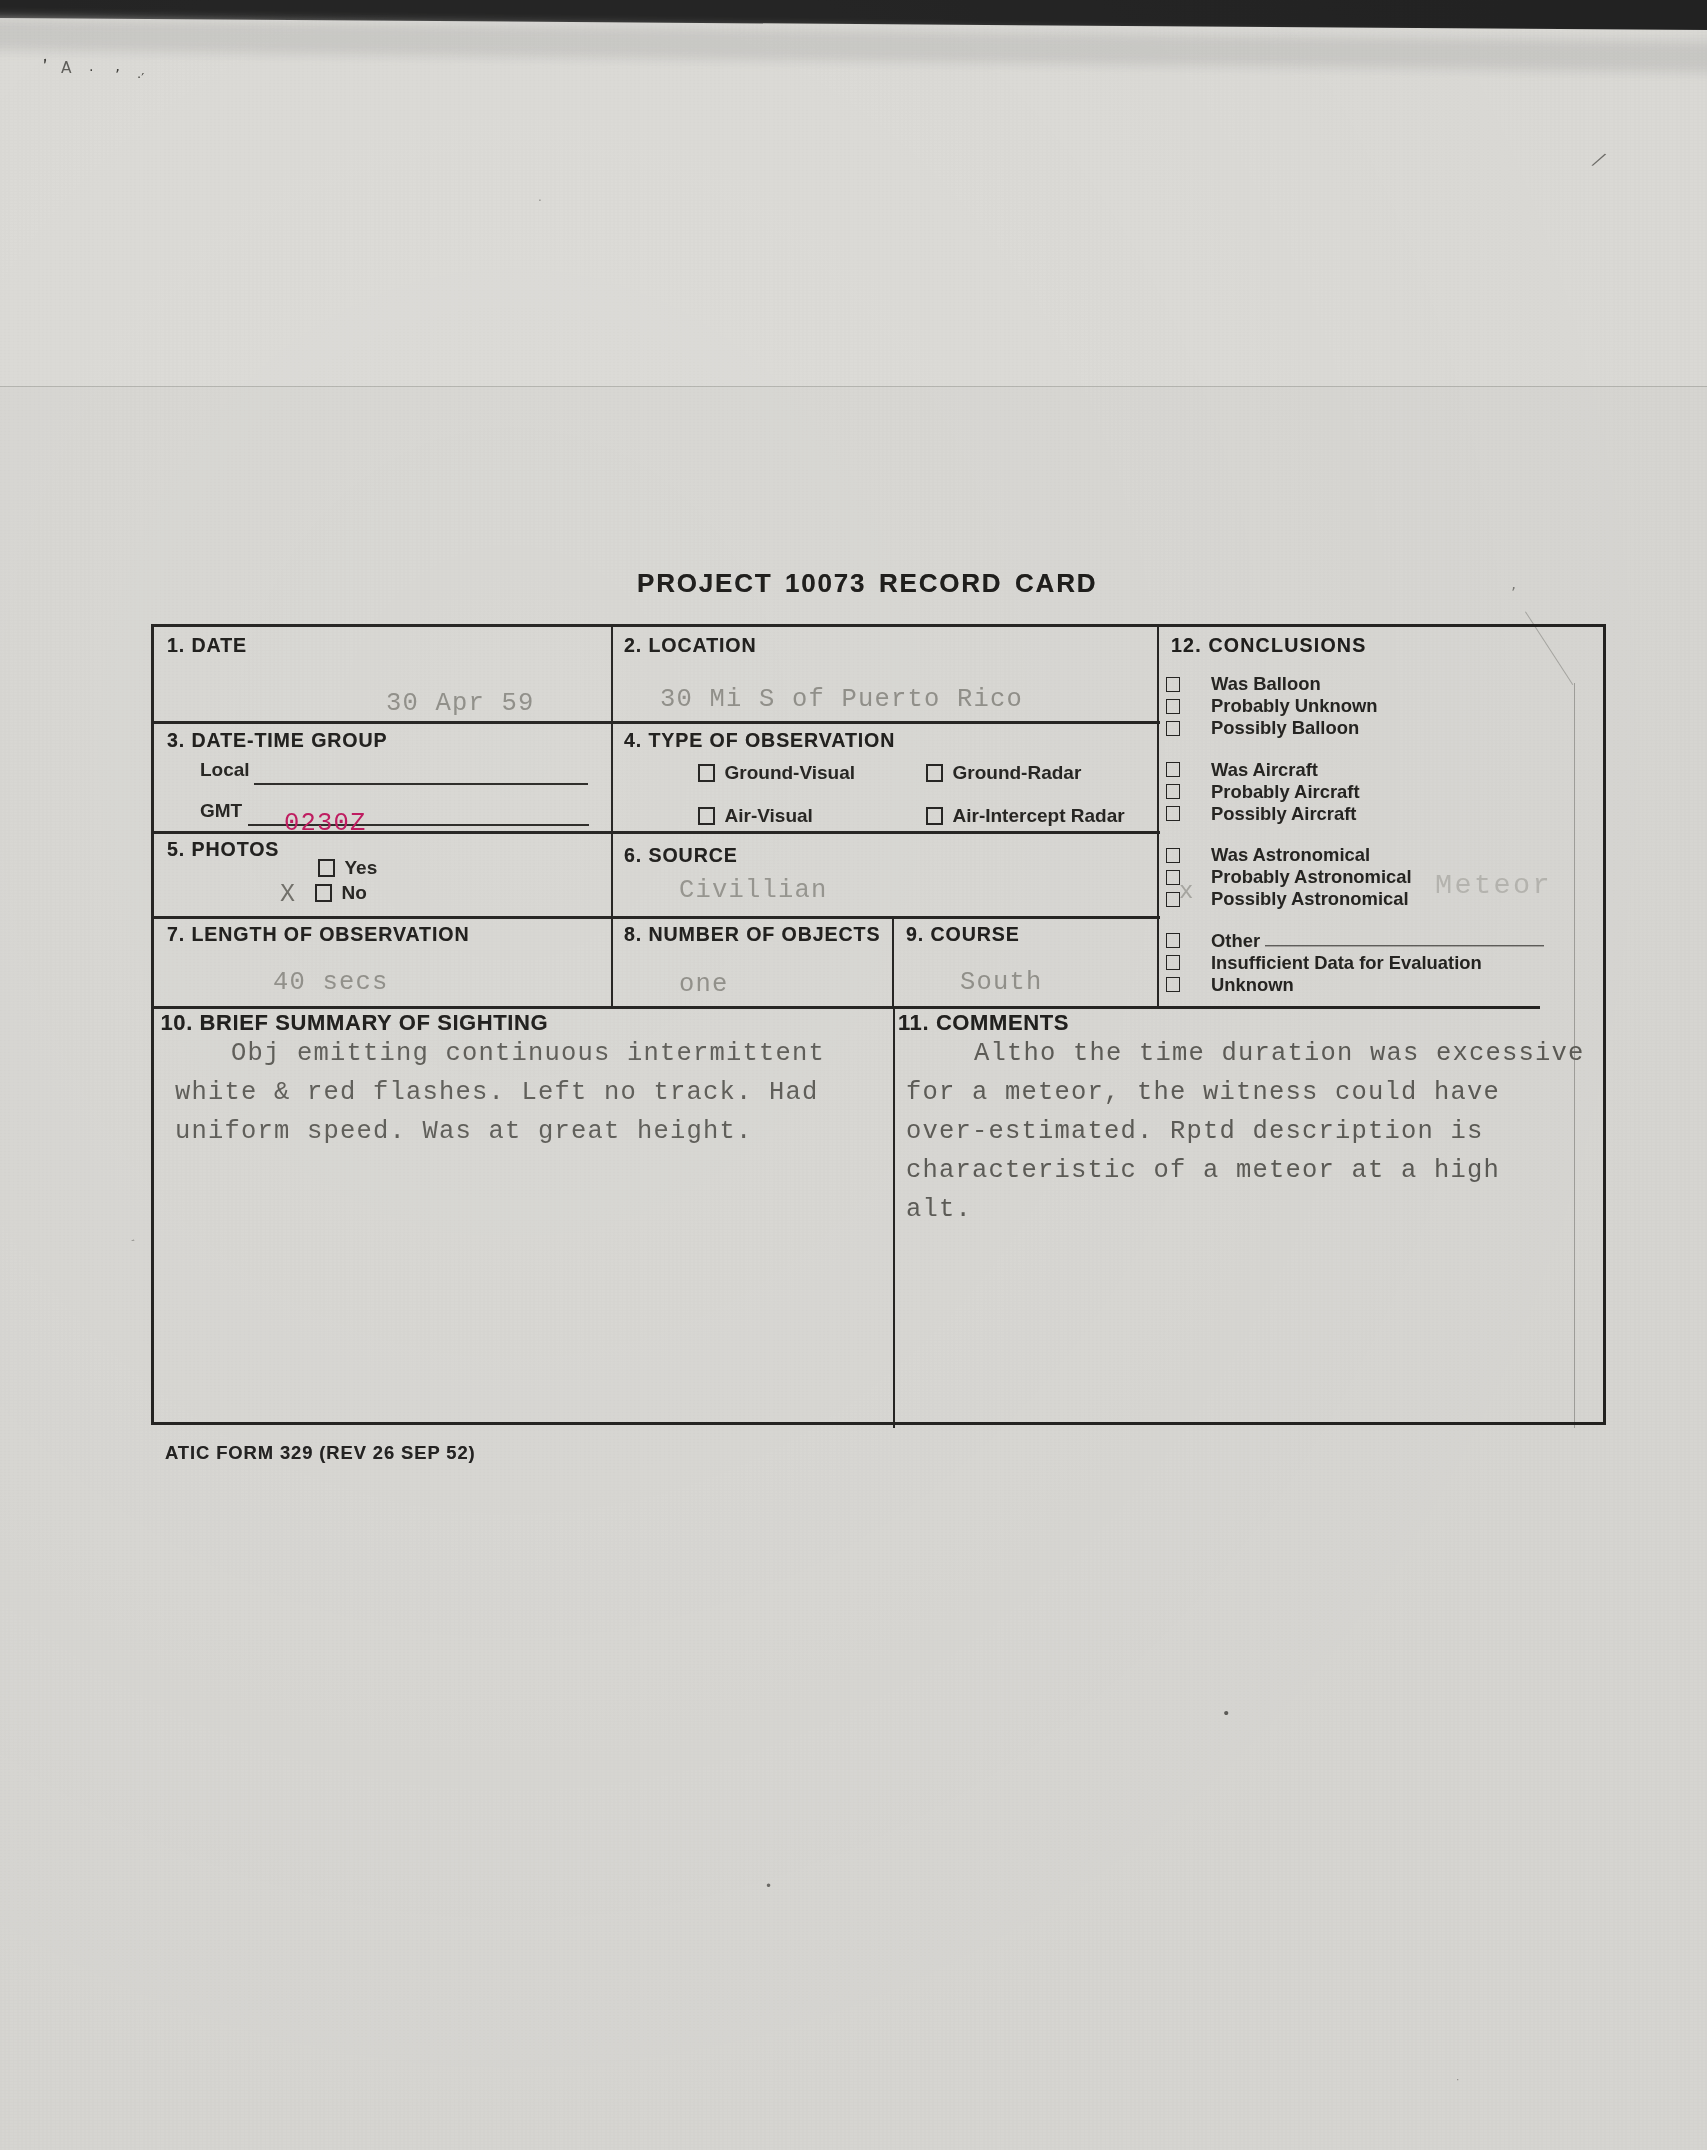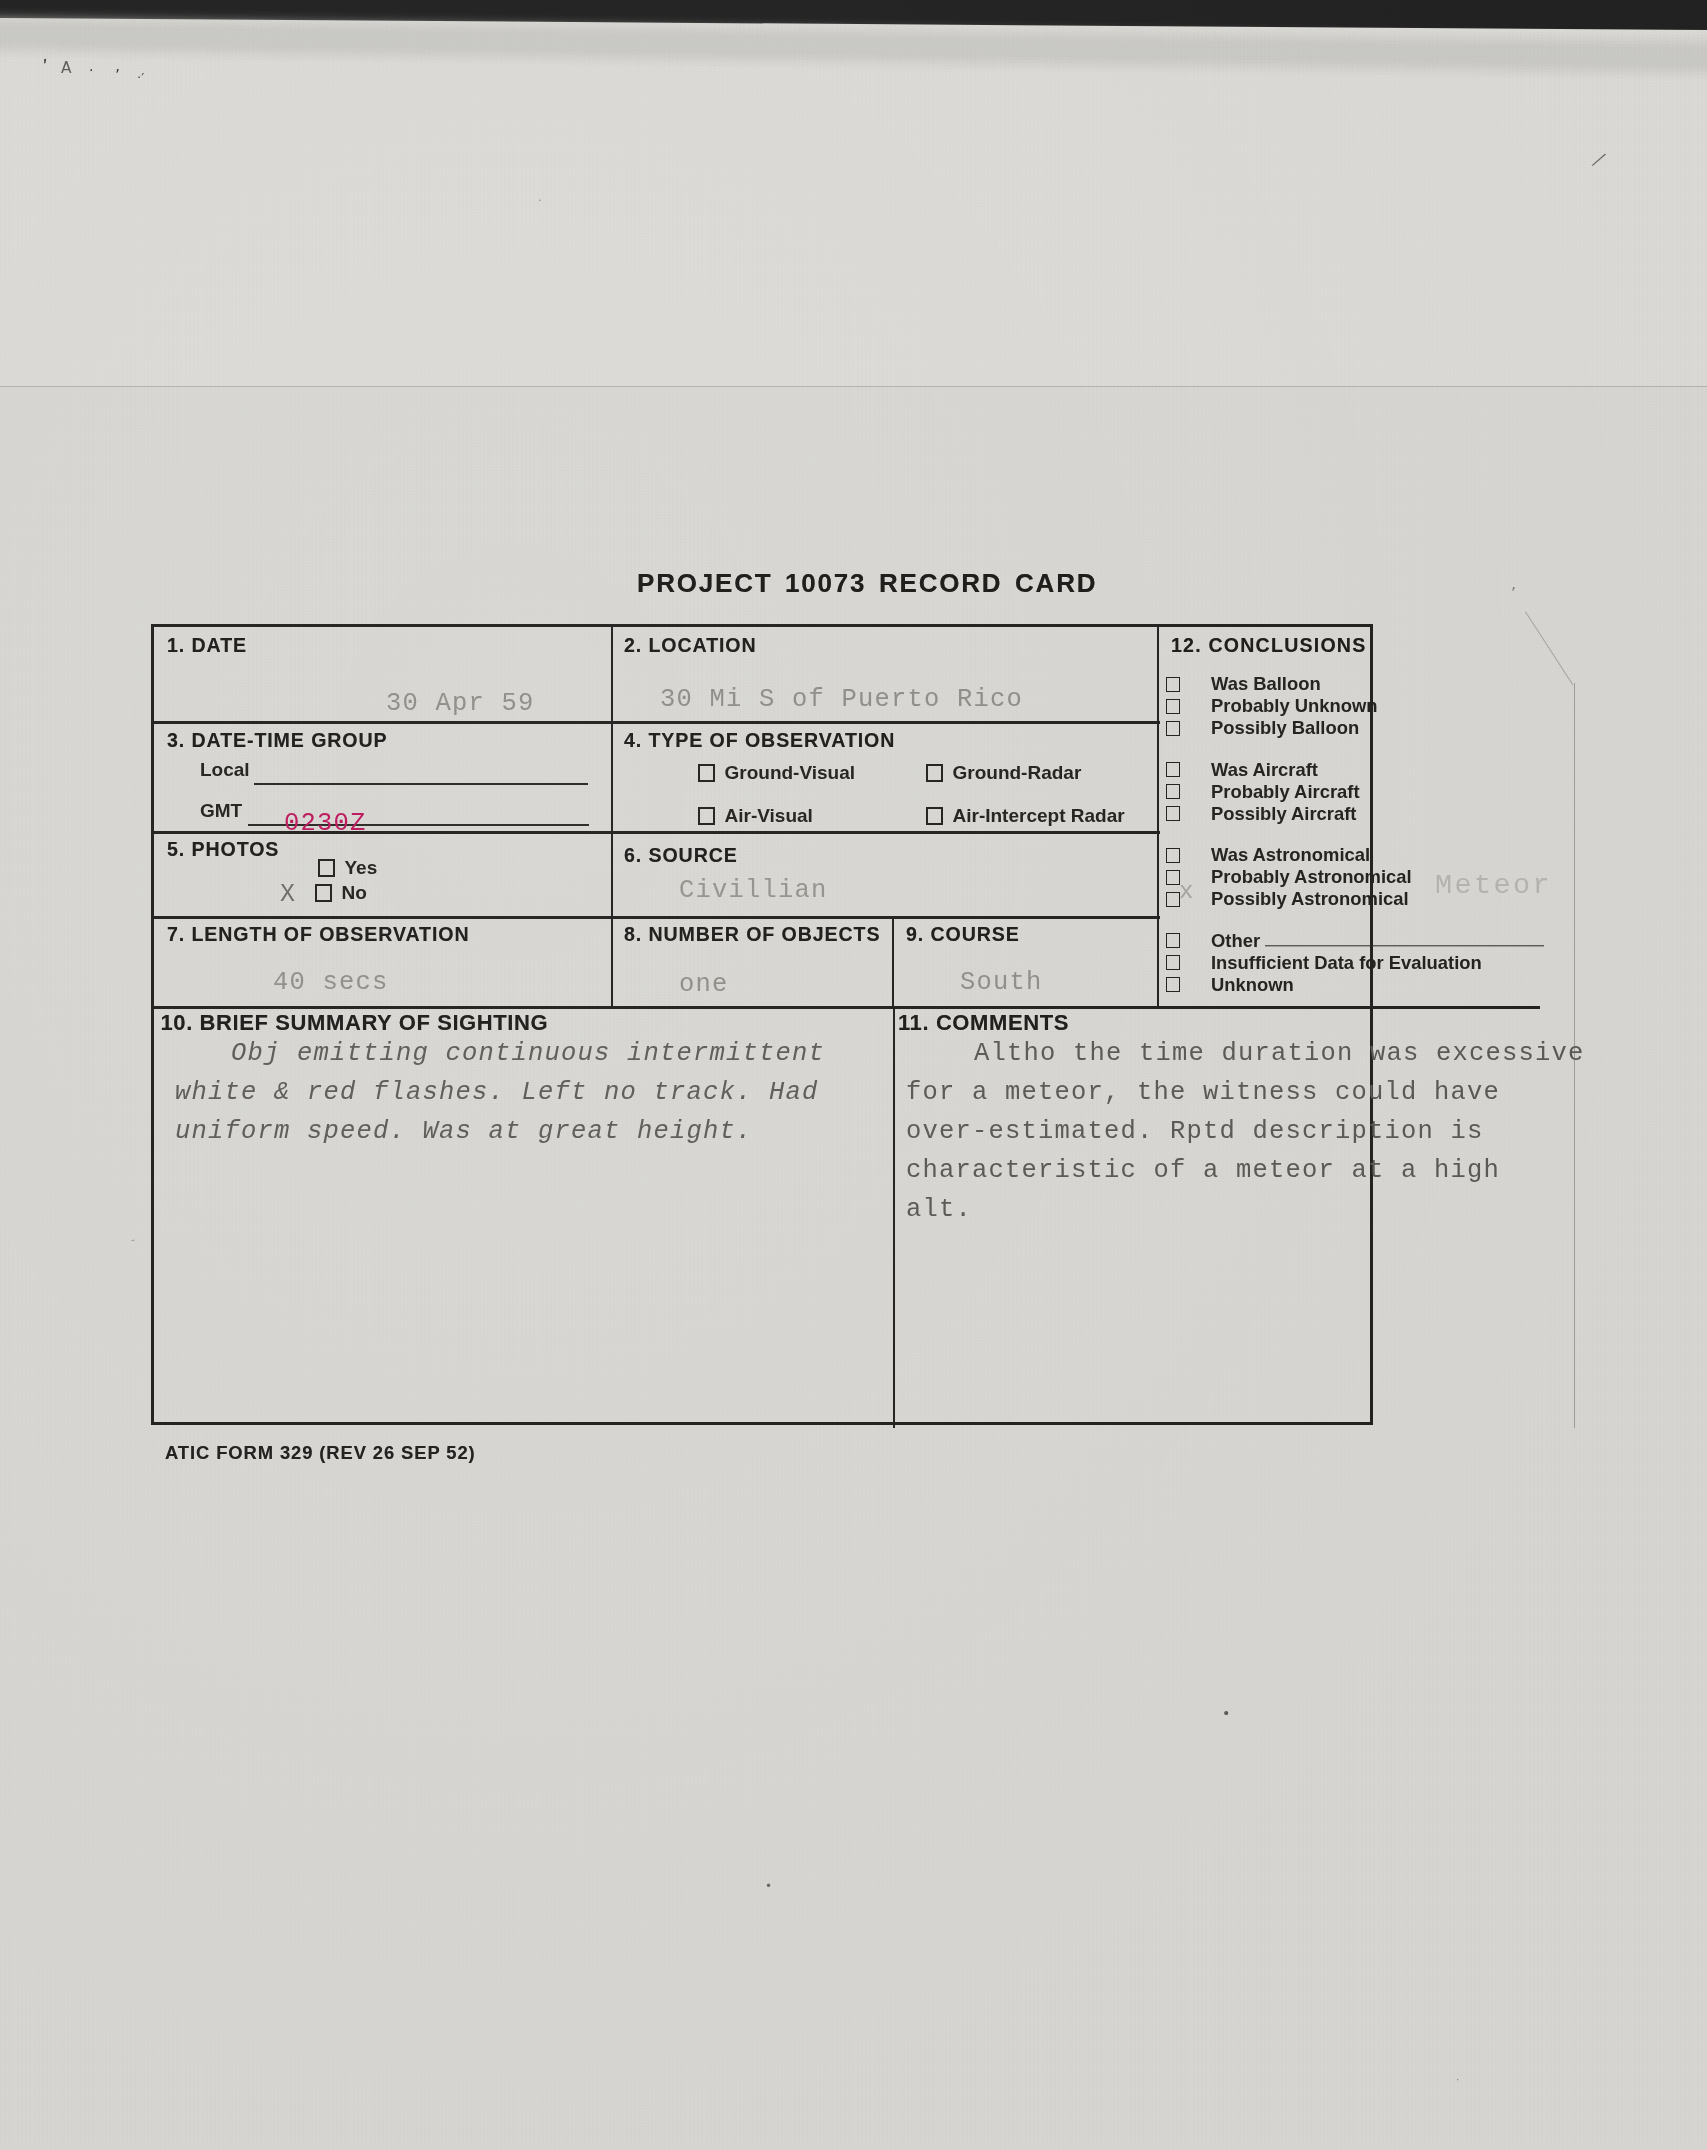--- a/index.html
+++ b/index.html
@@ -26,21 +26,21 @@
   
   .card-edge-v{position:absolute;left:1574px;top:683px;width:1.2px;height:745px;
     background:rgba(90,89,84,0.45);}
   .card-edge-d{position:absolute;left:1525px;top:612px;width:1.2px;height:87px;
     background:rgba(90,89,84,0.40);transform:rotate(-33deg);transform-origin:top left;}
 
   
   .title{position:absolute;left:637px;top:568px;
     font:700 26px "Liberation Sans",sans-serif;letter-spacing:1.8px;word-spacing:3.6px;
     color:#1c1b19;text-shadow:0 0 0.6px rgba(20,20,20,.55);white-space:nowrap;}
-  #form{position:absolute;left:151px;top:624px;width:1222px;height:801px;
+  #form{position:absolute;left:151px;top:624px;width:1455px;height:801px;
     border:3px solid #232220;box-sizing:border-box;}
   .vline,.hline{position:absolute;background:#232220;}
   .lbl{position:absolute;font:700 19.6px "Liberation Sans",sans-serif;letter-spacing:0.9px;
     color:#1e1d1b;white-space:nowrap;text-shadow:0 0 0.6px rgba(20,20,20,.45);}
   .lbl-sm{font-size:22px;letter-spacing:0.6px;}
   .plain{position:absolute;font:600 19px "Liberation Sans",sans-serif;color:#242320;white-space:nowrap;}
   .typed{position:absolute;font-family:"Liberation Mono","DejaVu Sans Mono",monospace;
     font-size:25.5px;color:#8f8e88;letter-spacing:1.2px;white-space:nowrap;}
   .typed-para{position:absolute;font-family:"Liberation Mono","DejaVu Sans Mono",monospace;
     font-size:25.5px;line-height:39px;letter-spacing:1.2px;color:#5e5d58;
@@ -142,21 +142,21 @@
   <div class="typed" style="left:525px;top:249px;color:#95948e;">Civillian</div>
 
   <div class="lbl" style="left:13px;top:296px;">7. LENGTH OF OBSERVATION</div>
   <div class="typed" style="left:119px;top:341px;color:#908f89;">40 secs</div>
   <div class="lbl" style="left:470px;top:296px;">8. NUMBER OF OBJECTS</div>
   <div class="typed" style="left:525px;top:343px;color:#908f89;">one</div>
   <div class="lbl" style="left:752px;top:296px;">9. COURSE</div>
   <div class="typed" style="left:806px;top:341px;color:#908f89;font-family:Liberation Mono, monospace;">South</div>
 
   <div class="lbl lbl-sm" style="left:6.5px;top:383px;">10. BRIEF SUMMARY OF SIGHTING</div>
-  <div class="typed-para" style="left:21px;top:407px;width:713px;text-indent:56px;font-style:italic;">Obj emitting continuous intermittent
+  <div class="typed-para" style="left:21px;top:407px;width:713px;text-indent:56px;">Obj emitting continuous intermittent
 white &amp; red flashes. Left no track. Had
 uniform speed. Was at great height.</div>
 
   <div class="lbl lbl-sm" style="left:744px;top:383px;">11. COMMENTS</div>
   <div class="typed-para" style="left:752px;top:407px;width:748px;text-indent:68px;color:#5b5a55;">Altho the time duration was excessive
 for a meteor, the witness could have
 over-estimated. Rptd description is
 characteristic of a meteor at a high
 alt.</div>
 

